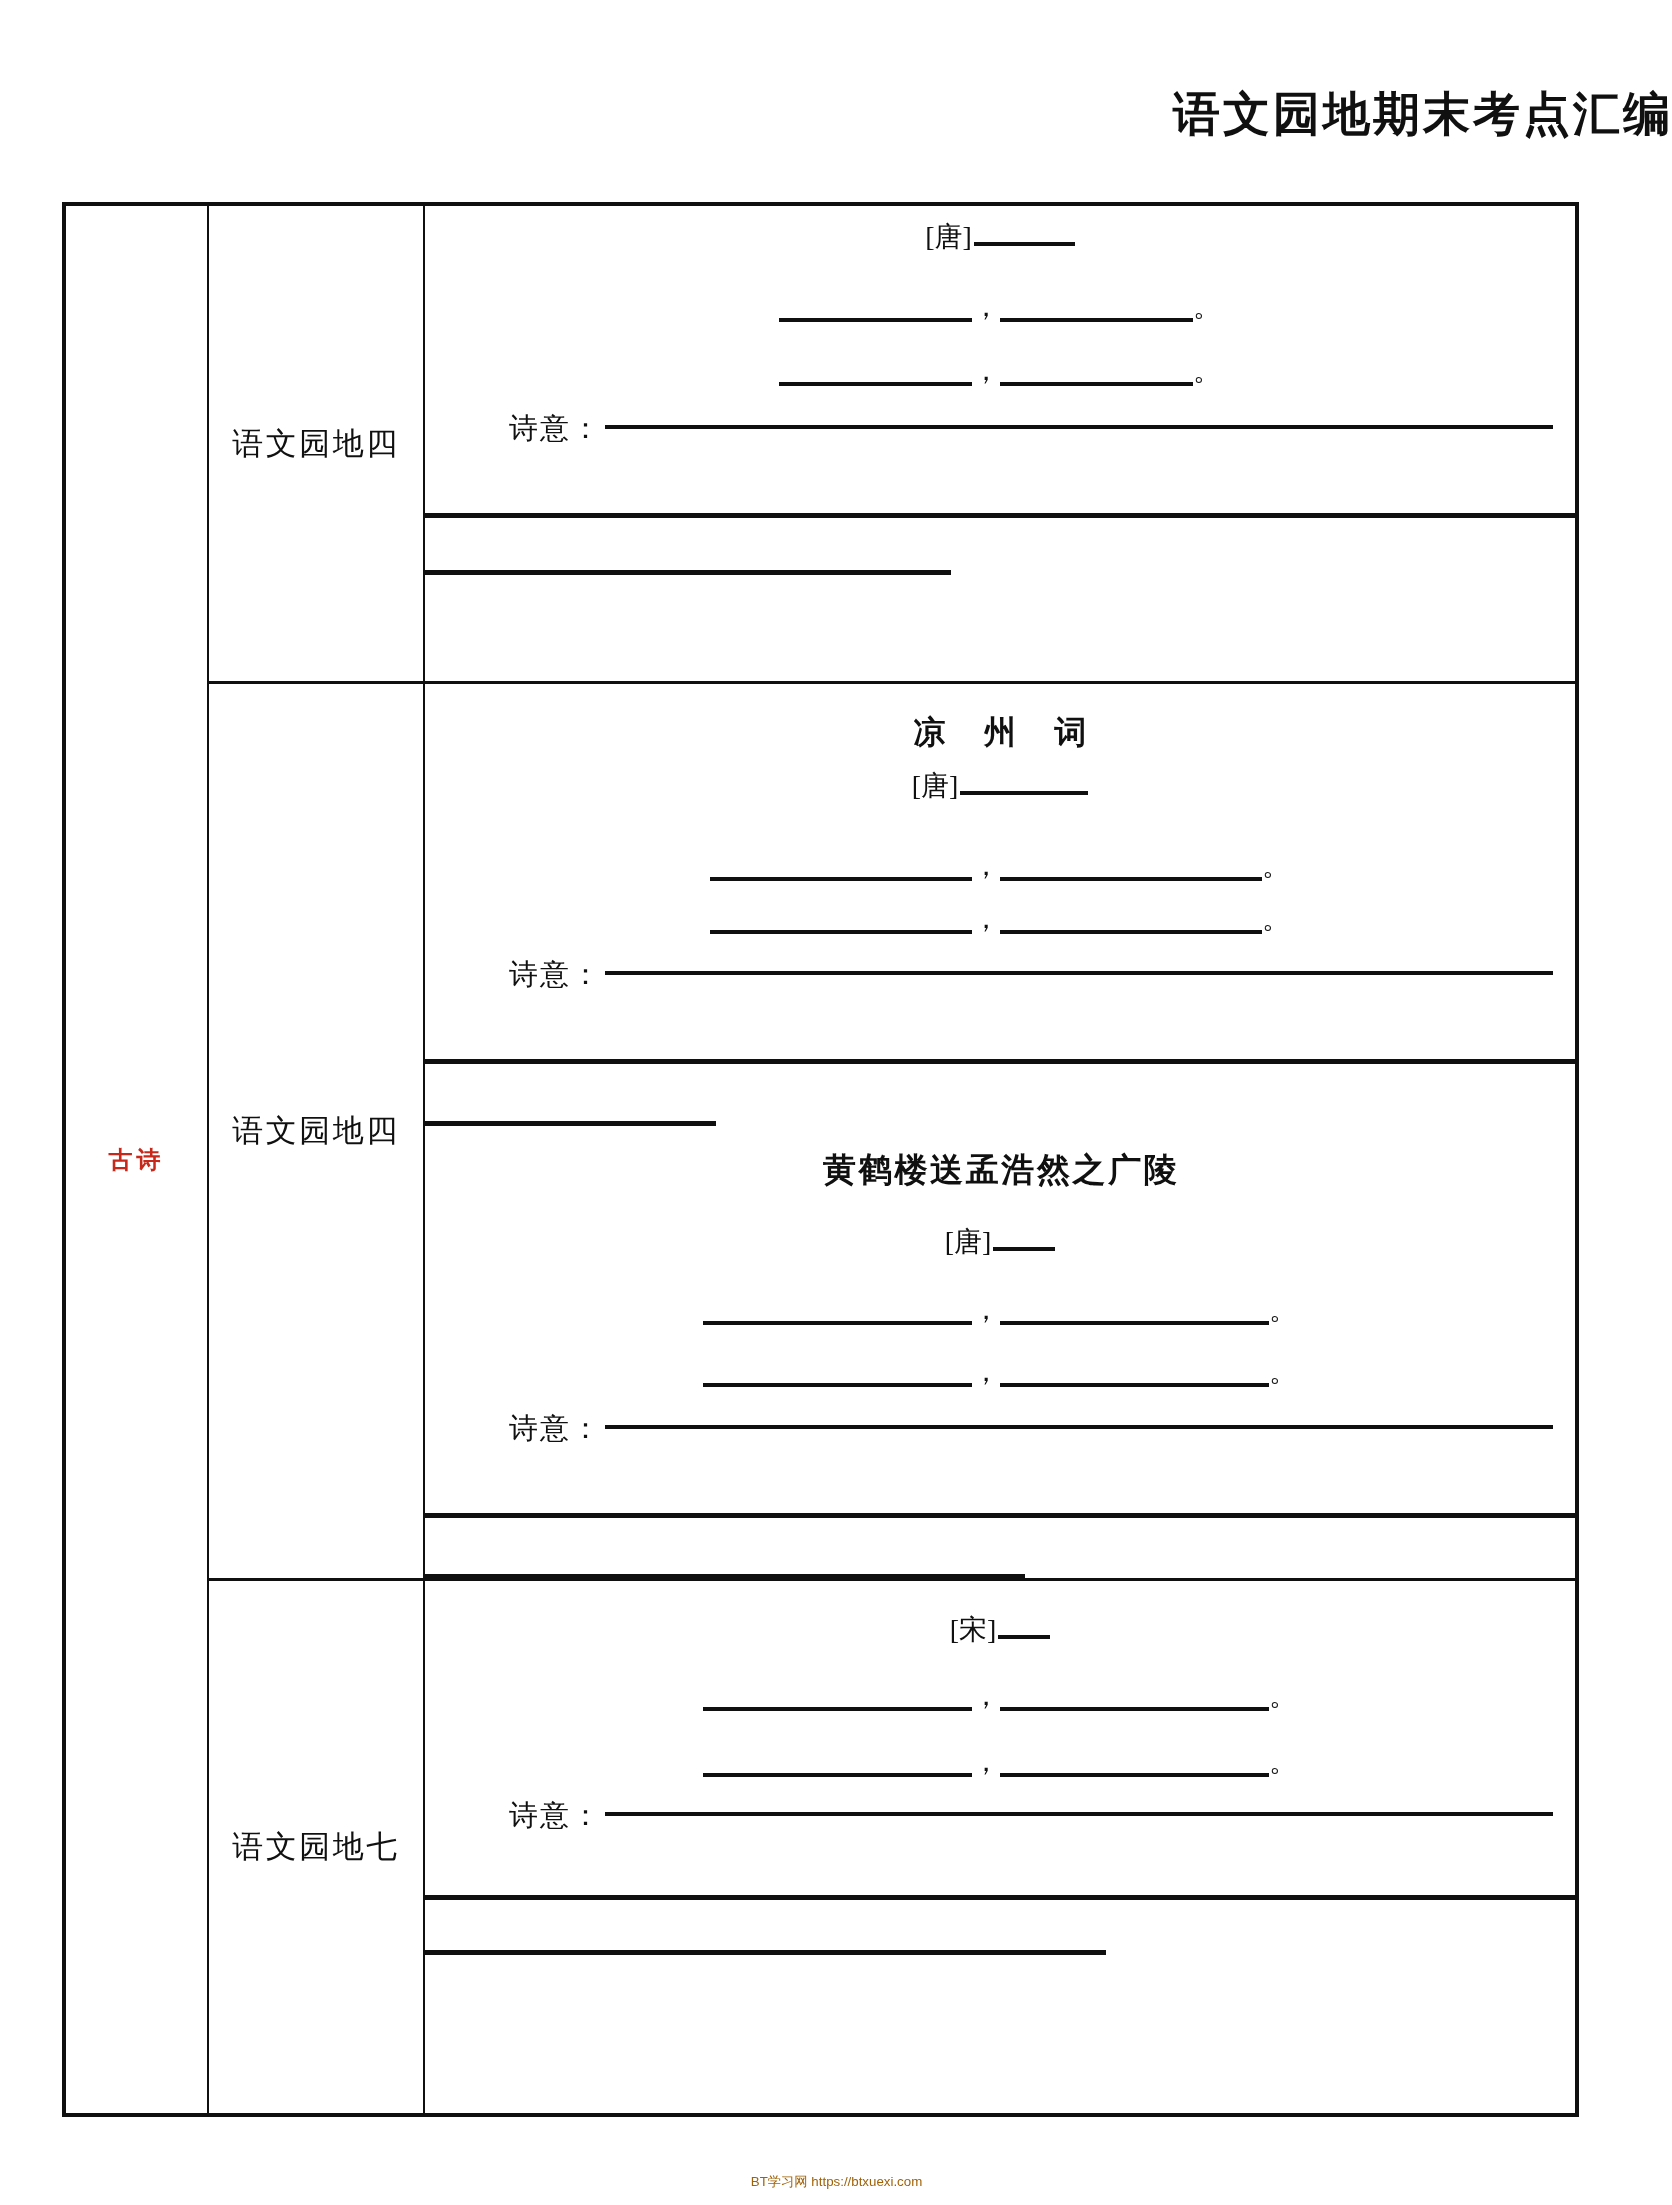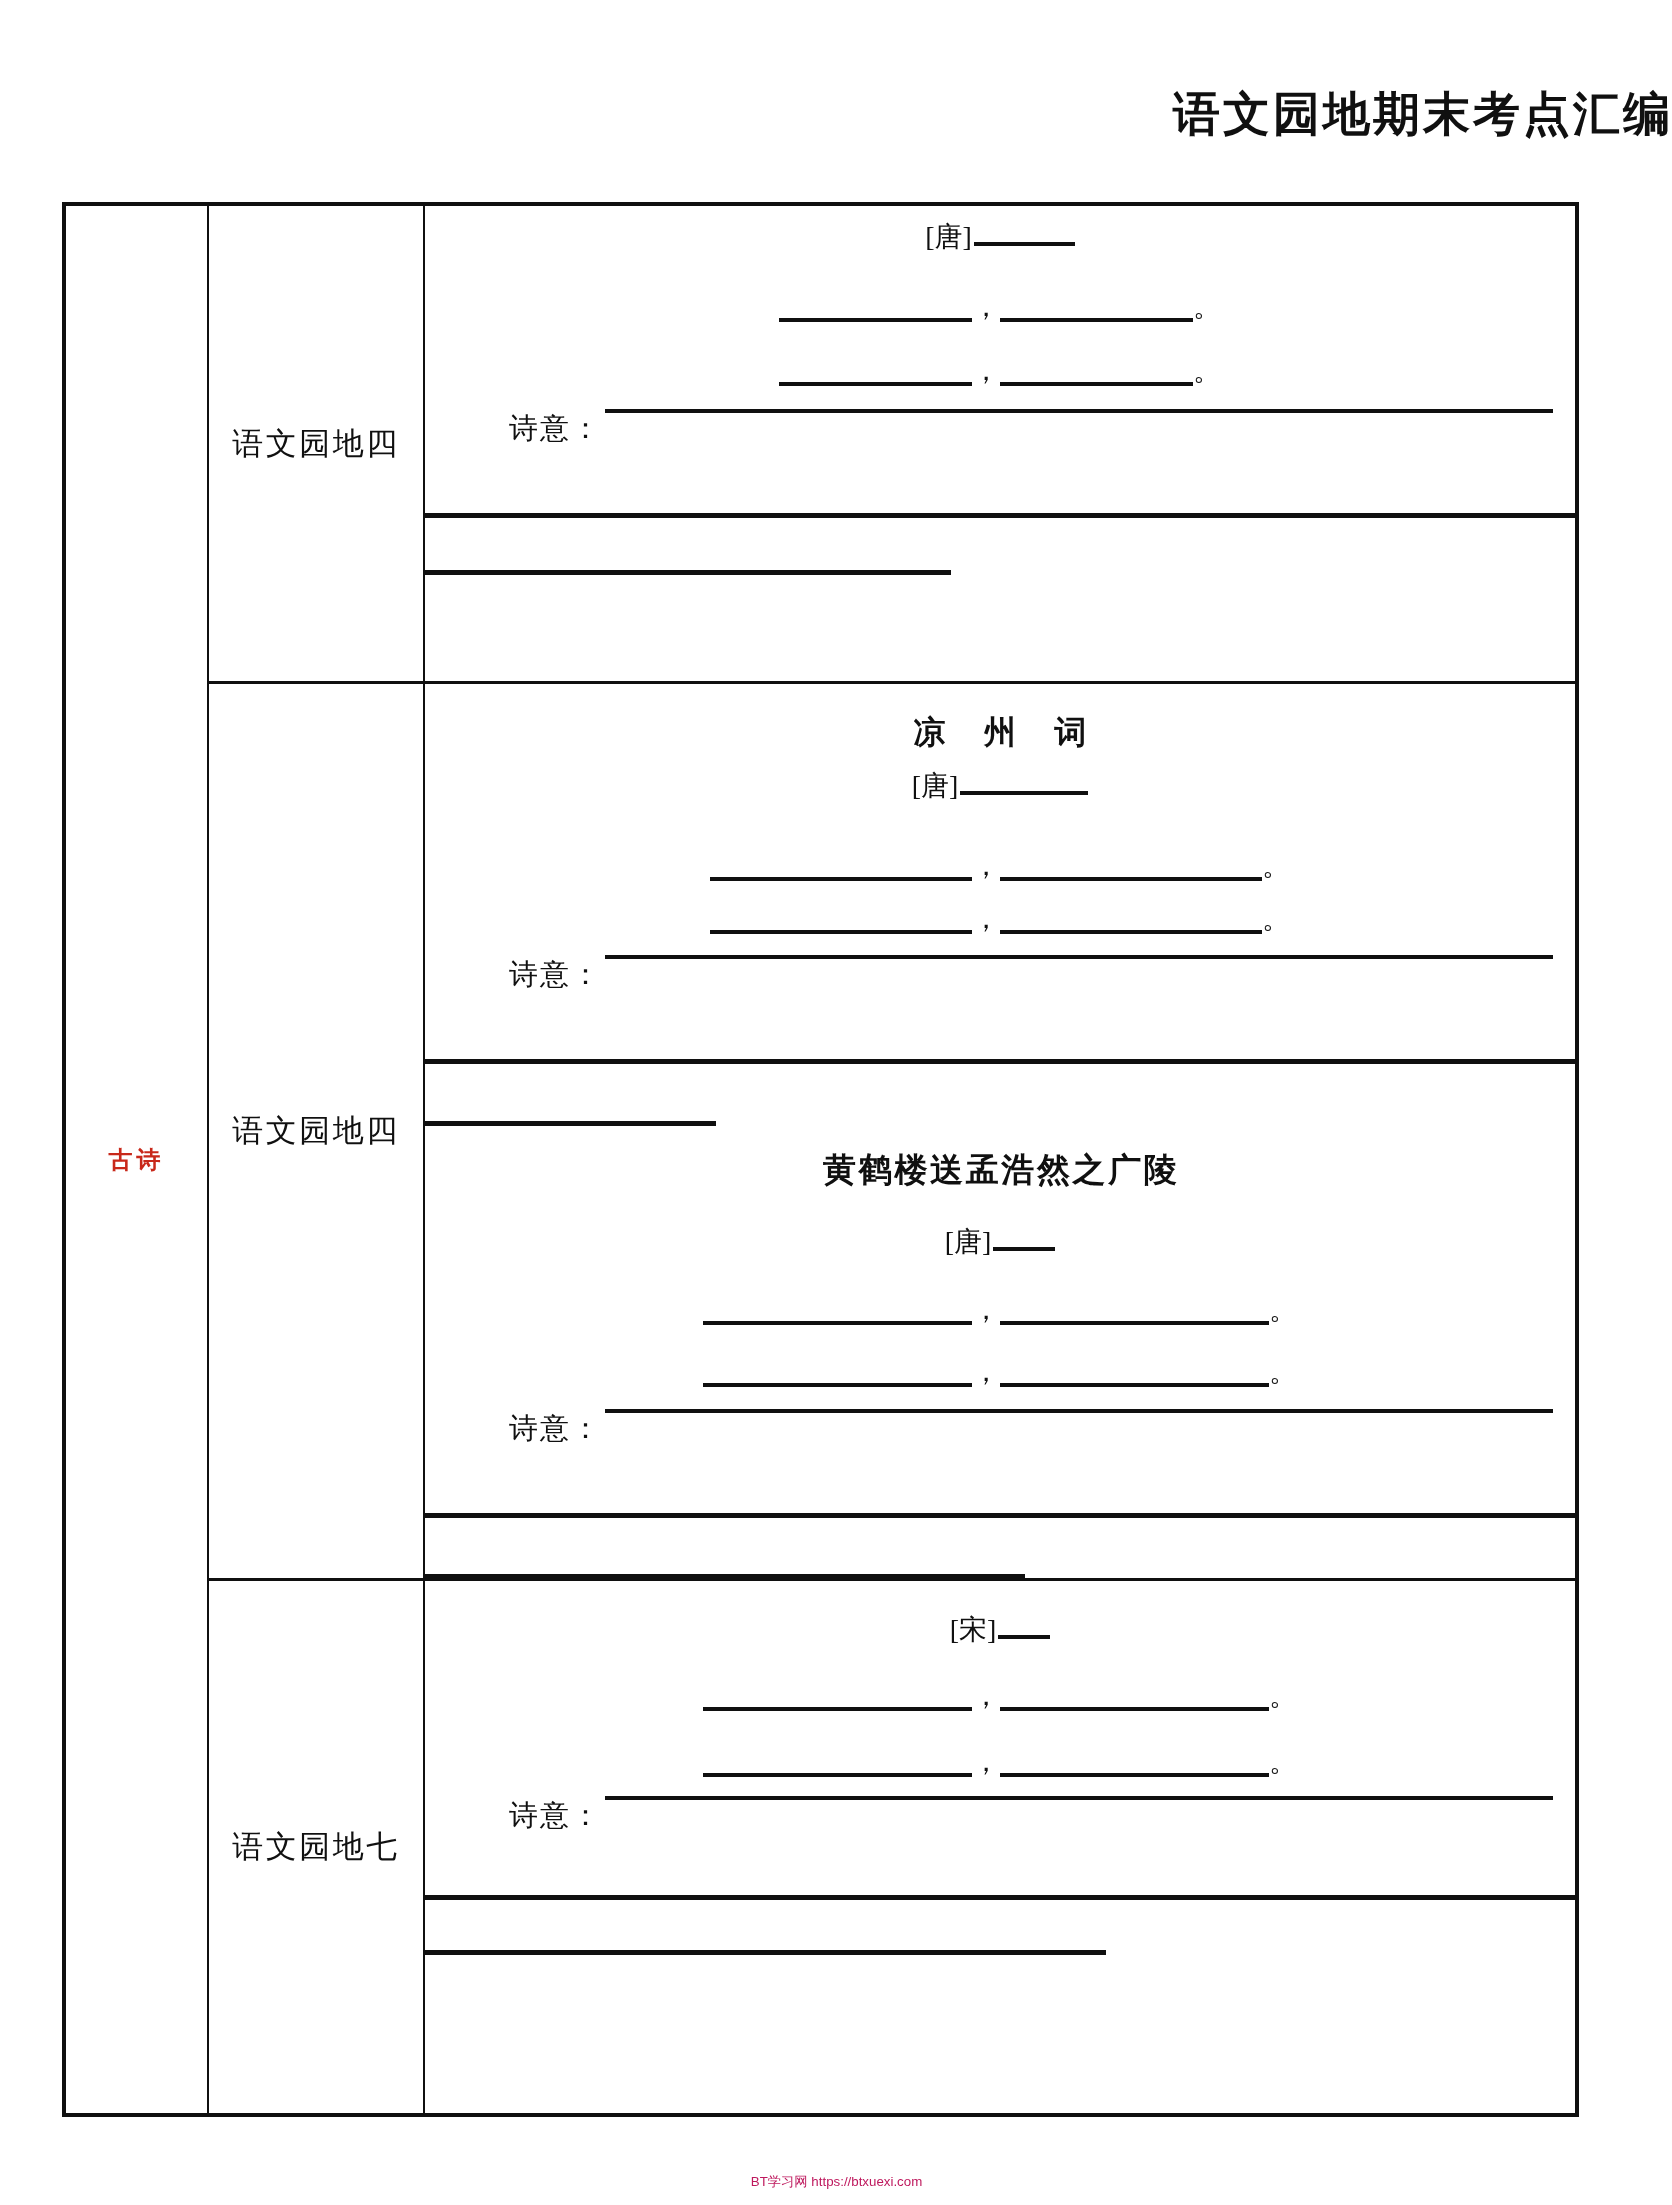--- a/index.html
+++ b/index.html
@@ -36,21 +36,21 @@
   .author-line { text-align:center; font-size:28px; height:33px; }
   .author-blank { display:inline-block; height:3px; border-bottom:4.4px solid var(--ink);
     margin-left:2px; vertical-align:baseline; }
   .ab-r1 { width:101px; } .ab-r2a { width:128px; } .ab-r2b { width:62px; } .ab-r3 { width:52px; }
 
   .verse { display:flex; align-items:flex-end; justify-content:center; height:49px; font-size:28px; line-height:1; }
   .verse-blank { display:inline-block; height:2.5px; border-bottom:4.4px solid var(--ink); }
   .vb-r1 { width:193px; } .vb-r2a { width:262px; } .vb-r2b { width:269px; } .vb-r3 { width:269px; }
   .punct { display:inline-block; padding-bottom:1px; }
 
-  .meaning { display:flex; align-items:flex-start; height:40px; padding-left:84px; font-size:29px; }
+  .meaning { display:flex; align-items:center; height:40px; padding-left:84px; font-size:29px; }
   .meaning-label { letter-spacing:2px; white-space:nowrap; }
   .meaning-rule { flex:1; height:0; border-bottom:4px solid var(--ink); margin:0 22px 4px 3px; }
 
   .rule { height:0; border-top:5px solid var(--ink); }
   .rule-full { width:100%; }
   .rs-r1 { width:526px; } .rs-r2a { width:291px; } .rs-r2b { width:600px; } .rs-r3 { width:681px; }
 
   
   .p-r1 .poem-title { margin-top:37px; }
   .p-r1 .author-line { margin-top:12.3px; }
@@ -70,21 +70,21 @@
   .p-r2b .meaning { margin-top:22px; }
   .p-r2b .rule-full { margin-top:64px; } .p-r2b .rule-short { margin-top:56px; }
 
   .p-r3 .poem-title { margin-top:57px; }
   .p-r3 .author-line { margin-top:30px; }
   .p-r3 .v1 { margin-top:18px; } .p-r3 .v2 { margin-top:17px; }
   .p-r3 .meaning { margin-top:19px; }
   .p-r3 .rule-full { margin-top:59px; } .p-r3 .rule-short { margin-top:50px; }
 
   .footer-watermark { position:absolute; left:50%; transform:translateX(-50%); bottom:14px;
-    font-family:"Liberation Sans","DejaVu Sans",sans-serif; font-size:13.3px; color:#be185d; white-space:nowrap; }
+    font-family:"Liberation Sans","DejaVu Sans",sans-serif; font-size:13.3px; color:#a16207; white-space:nowrap; }
 </style>
 </head>
 <body>
 
 <div class="page">
 
   <div class="main-title">语文园地期末考点汇编</div>
 
   <div class="sheet-table">
 

